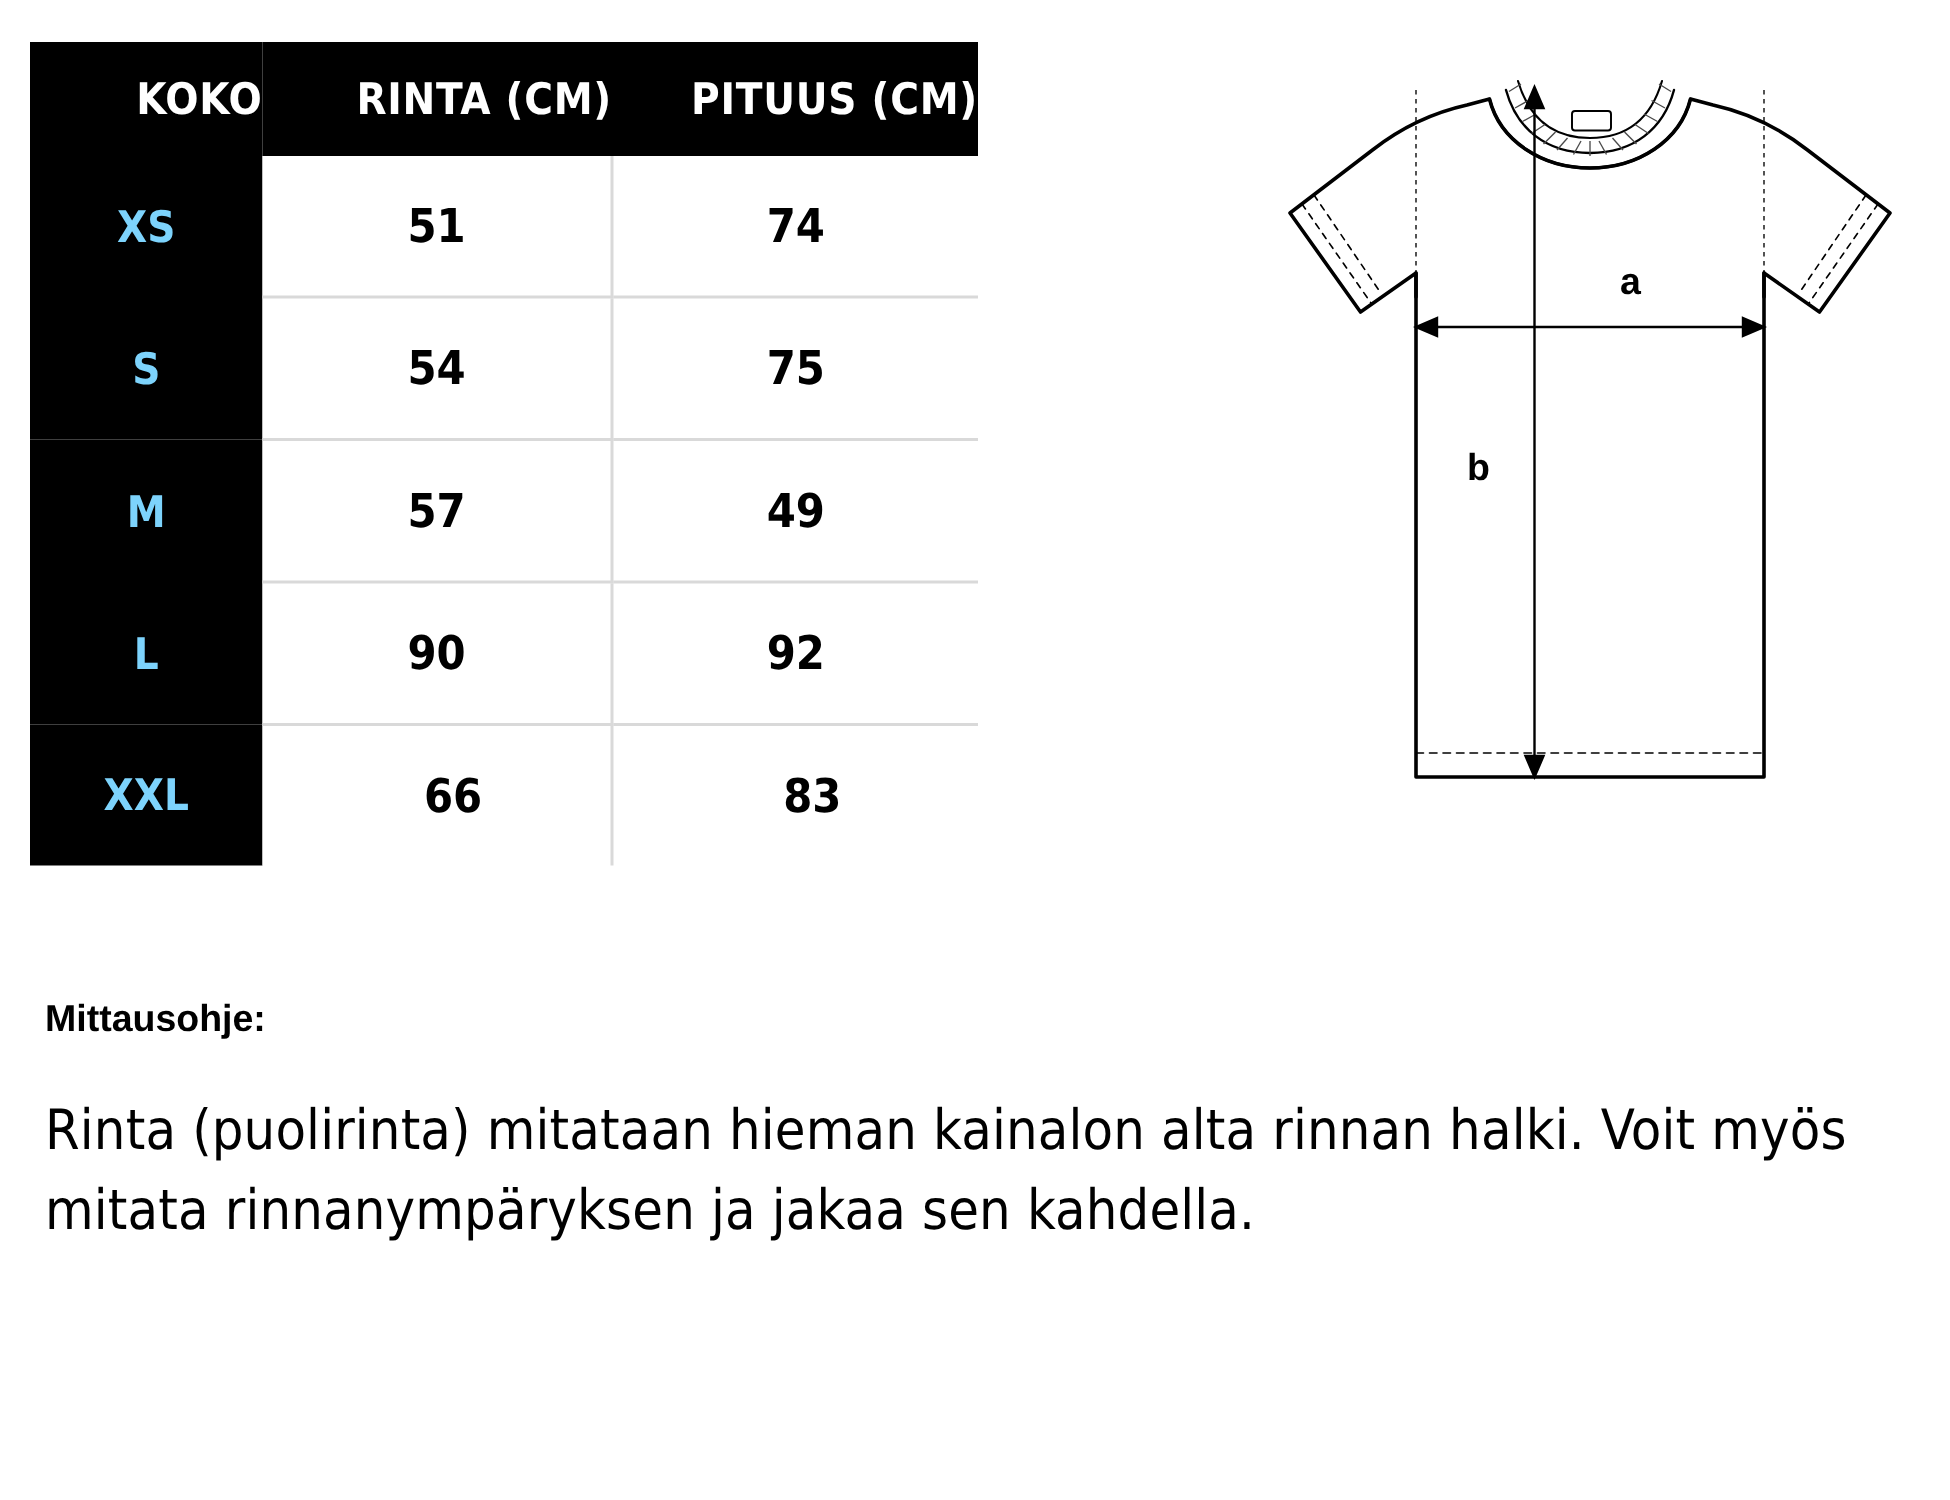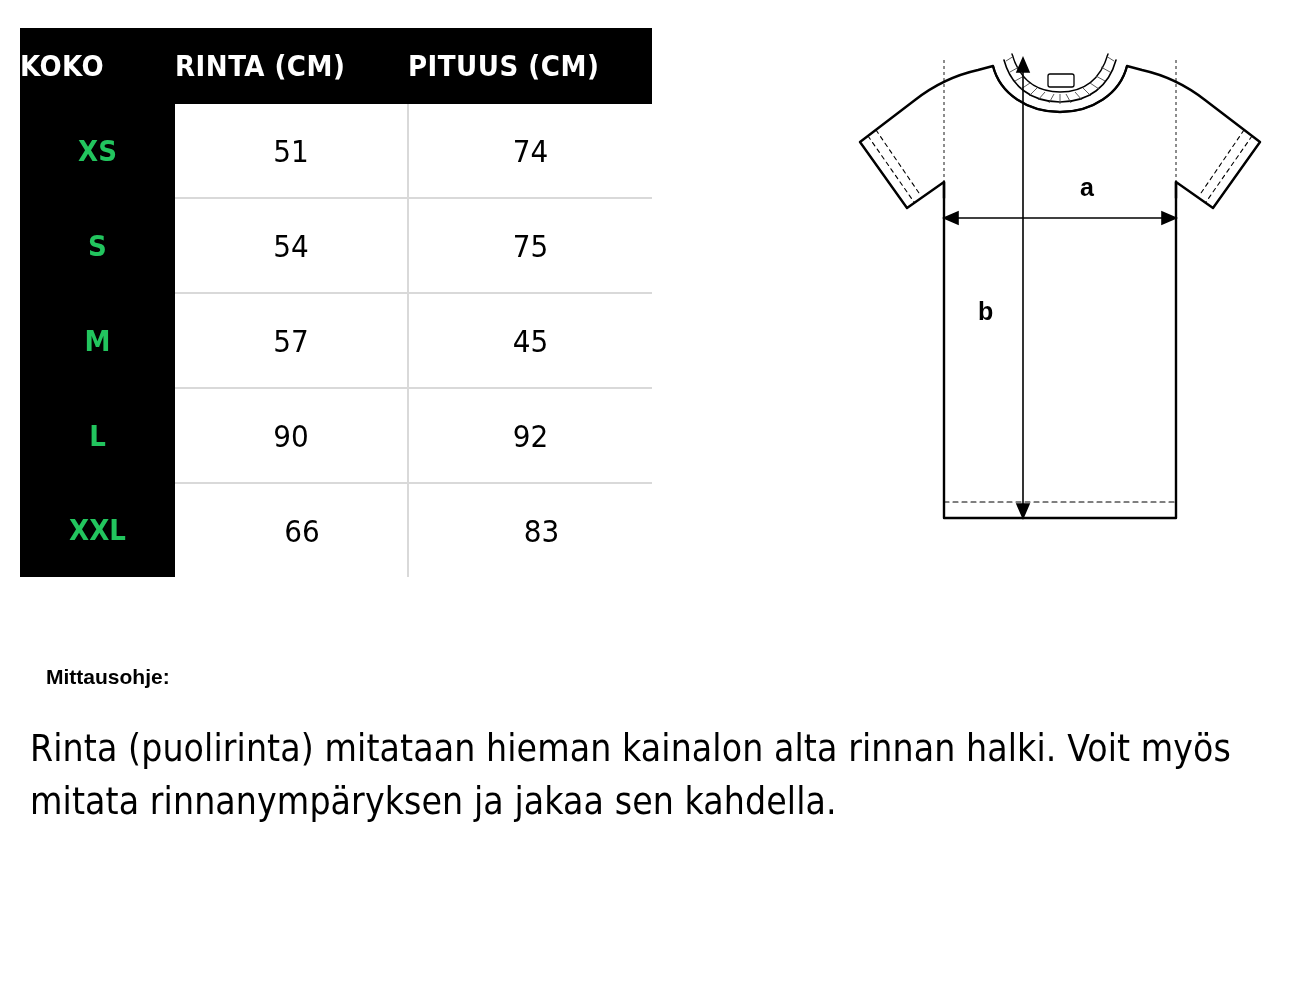--- a/index.html
+++ b/index.html
@@ -46,43 +46,43 @@
   }
 
   .size-table th {
     background: #000000;
     color: #ffffff;
     height: 76px;
     font-size: 29px;
     font-weight: bold;
     letter-spacing: 0.5px;
     font-family: "DejaVu Sans Condensed", "Liberation Sans Narrow", "Liberation Sans", sans-serif;
-    text-align: left;
+    text-align: right;
     vertical-align: middle;
     margin-left: 12px;
   }
   .col-size  { width: 155px; }
   .col-chest { width: 233px; }
   .col-len   { width: 244px; }
 
   .size-table td.size-cell {
     background: #000000;
-    color: #22c55e;
+    color: #7dd3fc;
     font-size: 29px;
     font-weight: bold;
     text-align: center;
     vertical-align: middle;
     height: 93px;
     font-family: "DejaVu Sans Condensed", "Liberation Sans Narrow", "Liberation Sans", sans-serif;
   }
   .size-table td.value-cell {
     background: #ffffff;
     color: #000000;
     font-size: 31px;
-    font-weight: normal;
+    font-weight: bold;
     text-align: center;
     vertical-align: middle;
     height: 93px;
     border-bottom: 2px solid #d9d9d9;
     border-right: 2px solid #d9d9d9;
     font-family: "DejaVu Sans Condensed", "Liberation Sans Narrow", "Liberation Sans", sans-serif;
   }
   .size-table tr:last-child td.value-cell {
     border-bottom: none;
     padding-left: 22px;
@@ -102,23 +102,23 @@
   }
 
   
   .instructions {
     position: absolute;
     left: 30px;
     top: 665px;
     width: 1240px;
   }
   .instructions h2 {
-    font-size: 21px;
-    font-weight: bold;
-    margin: 0 0 34px 16px;
+    font-size: 25px;
+    font-weight: bold;
+    margin: 0 0 34px 0;
     font-family: "Liberation Sans", sans-serif;
   }
   .instructions p {
     font-size: 37px;
     line-height: 1.42;
     margin: 0 0 34px 0;
     font-family: "DejaVu Sans Condensed", "Liberation Sans Narrow", "Liberation Sans", sans-serif;
     letter-spacing: 0.1px;
   }
 </style>
@@ -144,21 +144,21 @@
           <td class="value-cell last-col">74</td>
         </tr>
         <tr>
           <td class="size-cell">S</td>
           <td class="value-cell">54</td>
           <td class="value-cell last-col">75</td>
         </tr>
         <tr>
           <td class="size-cell">M</td>
           <td class="value-cell">57</td>
-          <td class="value-cell last-col">45</td>
+          <td class="value-cell last-col">49</td>
         </tr>
         <tr>
           <td class="size-cell">L</td>
           <td class="value-cell">90</td>
           <td class="value-cell last-col">92</td>
         </tr>
         <tr>
           <td class="size-cell">XXL</td>
           <td class="value-cell">66</td>
           <td class="value-cell last-col">83</td>

